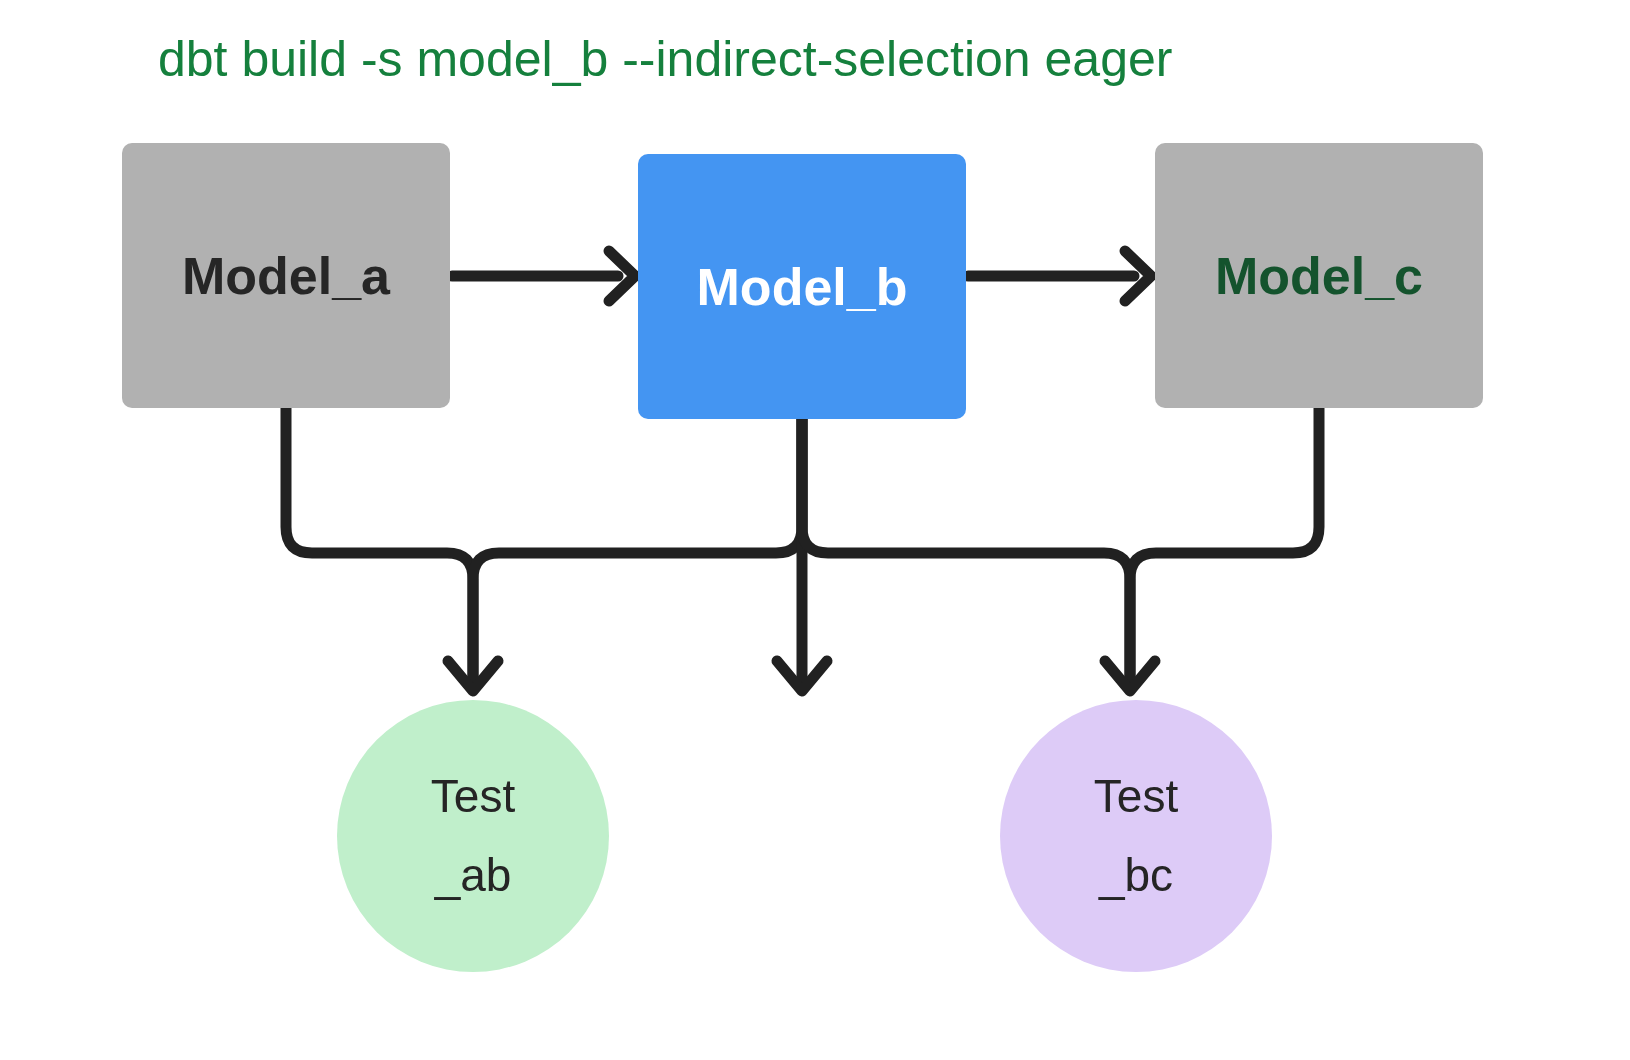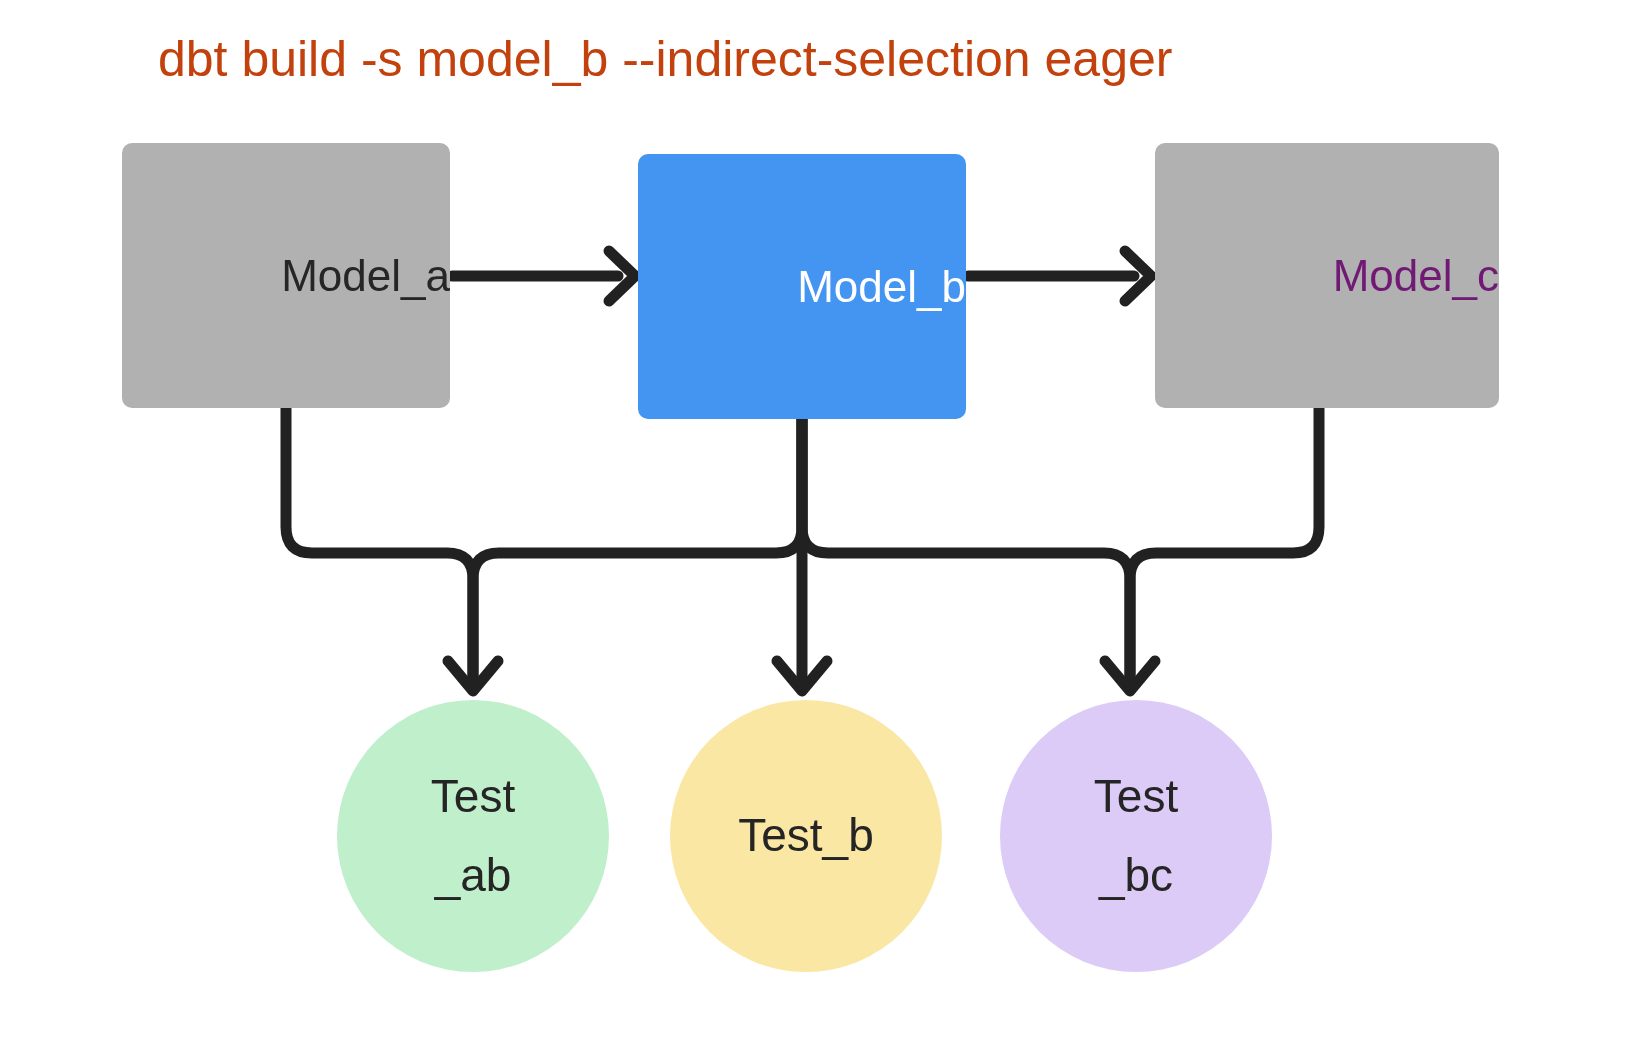--- a/index.html
+++ b/index.html
@@ -14,21 +14,21 @@
     background: #ffffff;
     overflow: hidden;
     font-family: "Liberation Sans", sans-serif;
   }
   .title {
     position: absolute;
     left: 158px;
     top: 30px;
     font-size: 50px;
     font-weight: 500;
-    color: #c2410c;
+    color: #15803d;
     white-space: nowrap;
   }
   .edges-layer {
     position: absolute;
     left: 0;
     top: 0;
     width: 1630px;
     height: 1060px;
     pointer-events: none;
   }
@@ -40,27 +40,27 @@
     stroke-linejoin: round;
   }
   .model-node {
     position: absolute;
     top: 143px;
     width: 328px;
     height: 265px;
     border-radius: 10px;
     display: flex;
     align-items: center;
-    justify-content: flex-end;
-    font-size: 44px;
-    font-weight: 400;
+    justify-content: center;
+    font-size: 52px;
+    font-weight: 700;
   }
   .model-a { left: 122px;  background: #b1b1b1; color: #262626; }
   .model-b { left: 638px;  background: #4495f2; color: #ffffff; margin-top: 11px; }
-  .model-c { left: 1155px; background: #b1b1b1; color: #701a75; padding-left: 16px; }
+  .model-c { left: 1155px; background: #b1b1b1; color: #14532d; }
   .test-node {
     position: absolute;
     top: 700px;
     width: 272px;
     height: 272px;
     border-radius: 50%;
     display: flex;
     flex-direction: column;
     align-items: center;
     justify-content: center;
@@ -113,22 +113,19 @@
 
   <div class="model-node model-c">
     <span>Model_c</span>
   </div>
 
   <div class="test-node test-ab">
     <span>Test</span>
     <span>_ab</span>
   </div>
 
-  <div class="test-node test-b">
-    <span>Test_b</span>
-  </div>
 
   <div class="test-node test-bc">
     <span>Test</span>
     <span>_bc</span>
   </div>
 
 </div>
 
 </body></html>

